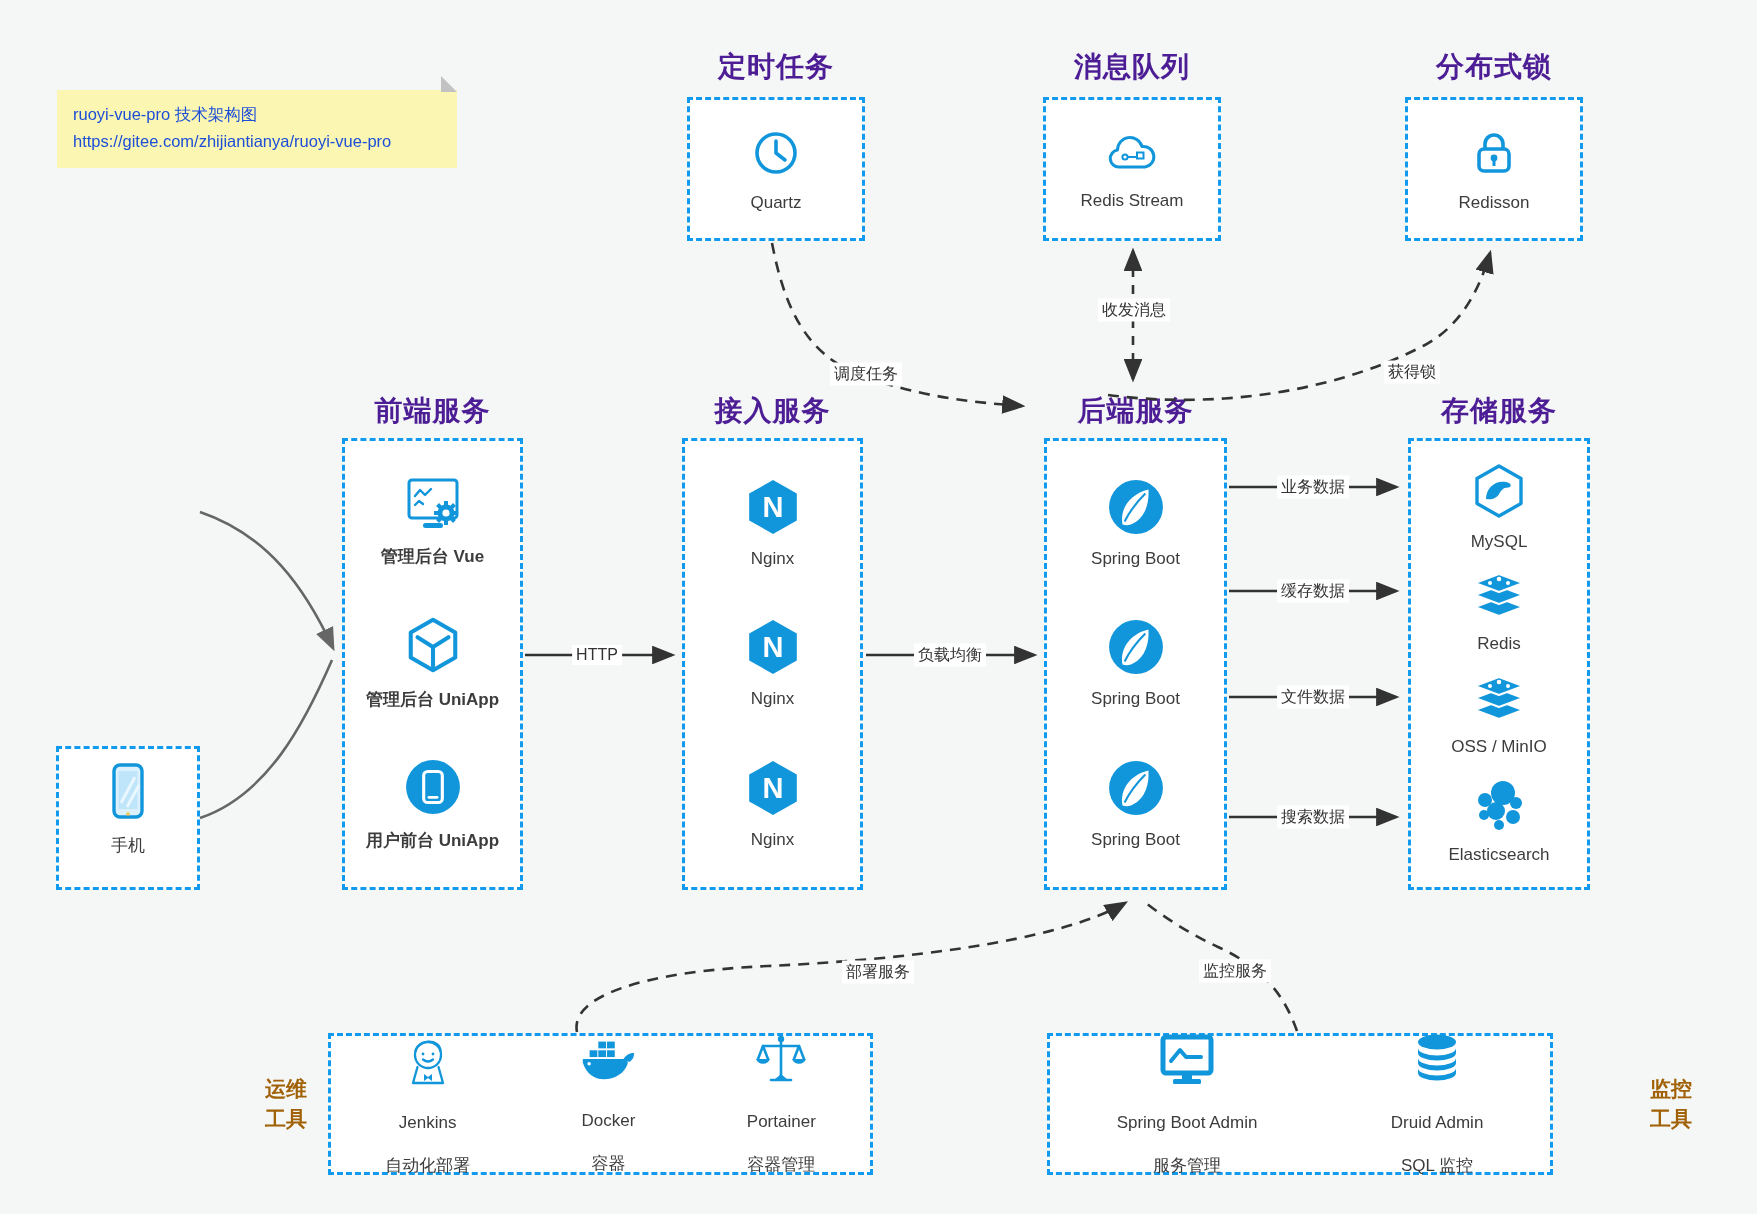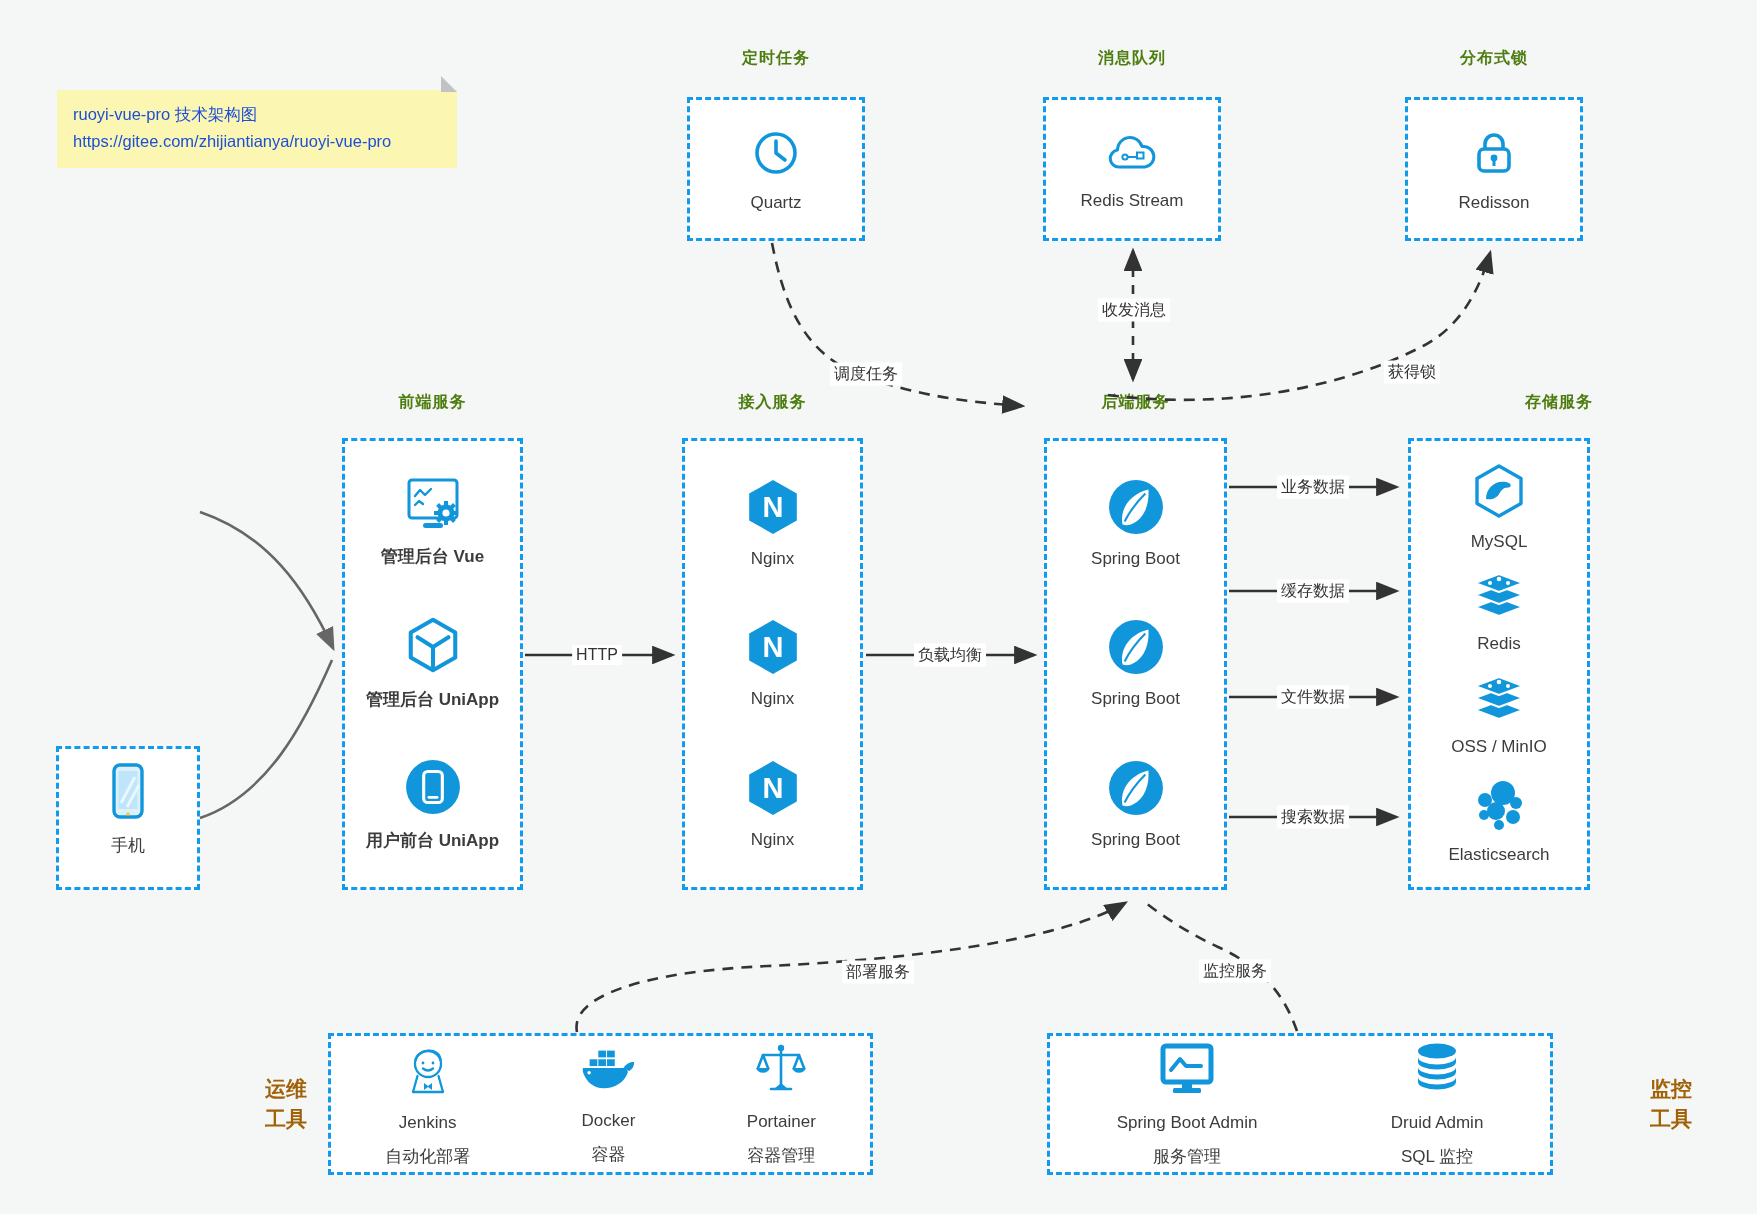--- a/index.html
+++ b/index.html
@@ -1,37 +1,37 @@
 <!DOCTYPE html>
 <html><head>
 <meta charset="utf-8">
 <style>
   html,body{margin:0;padding:0;background:#e9e9e9;}
   #canvas{position:relative;width:1757px;height:1214px;background:#f5f6f6;
           font-family:"Liberation Sans","DejaVu Sans",sans-serif;overflow:hidden;}
   .dbox{position:absolute;background:#fff;border:3px dashed #129bee;box-sizing:border-box;z-index:1;}
-  .rtitle{position:absolute;color:#4d7c0f;font-size:16px;font-weight:bold;text-align:center;
+  .rtitle{position:absolute;color:#4c1d95;font-size:28px;font-weight:bold;text-align:center;
           letter-spacing:1px;z-index:3;white-space:nowrap;}
   .col{display:flex;flex-direction:column;justify-content:space-around;align-items:center;padding:12px 0;}
   .item{display:flex;flex-direction:column;align-items:center;gap:9px;}
   .ilabel{font-size:17px;color:#3c3c3c;white-space:nowrap;}
   .topbox{display:flex;flex-direction:column;align-items:flex-start;}
   .topbox .item, .client .item{width:100%;}
   .elabel{position:absolute;transform:translate(-50%,-50%);background:#fff;padding:1px 4px;
           font-size:16px;color:#333;white-space:nowrap;z-index:5;}
   svg.overlay{position:absolute;left:0;top:0;z-index:4;pointer-events:none;}
   .icon{display:block;}
   .note{position:absolute;left:57px;top:90px;width:400px;height:78px;background:#fbf7b2;
         box-sizing:border-box;padding:11px 16px;z-index:2;}
   .note .nline{font-size:16.5px;color:#1d4ed8;line-height:27px;white-space:nowrap;}
   .fold{position:absolute;right:0;top:0;width:0;height:0;
         border-bottom:16px solid #c2c2c2;border-right:16px solid transparent;
         transform:translateY(-14px);}
   .toolbox{display:flex;flex-direction:row;justify-content:space-around;align-items:center;}
-  .titem{display:flex;flex-direction:column;align-items:center;gap:11px;}
+  .titem{display:flex;flex-direction:column;align-items:center;gap:20px;}
   .tname,.tdesc{font-size:17px;color:#3c3c3c;line-height:23px;white-space:nowrap;text-align:center;}
   .rside{position:absolute;color:#a16207;font-size:21px;font-weight:bold;line-height:30px;
          text-align:center;z-index:3;}
 </style>
 </head>
 <body>
 
 <div id="canvas">
 
   <svg class="overlay" width="1757" height="1214" viewBox="0 0 1757 1214">
@@ -122,21 +122,21 @@
             <circle cx="27" cy="53" r="1.8" fill="#f5c542"></circle>
           </svg>
       </span>
       <span class="ilabel">手机</span>
     </div>
   </div>
 
   <div class="rtitle" style="left:342px;top:392px;width:181px;">前端服务</div>
   <div class="rtitle" style="left:682px;top:392px;width:181px;">接入服务</div>
   <div class="rtitle" style="left:1044px;top:392px;width:183px;">后端服务</div>
-  <div class="rtitle" style="left:1468px;top:392px;width:182px;">存储服务</div>
+  <div class="rtitle" style="left:1408px;top:392px;width:182px;">存储服务</div>
 
   <div class="dbox col" style="left:342px;top:438px;width:181px;height:452px;font-weight:bold;">
     <div class="item">
       <span class="icon">
         <svg width="58" height="56" viewBox="0 0 58 56">
             <rect x="5" y="4" width="48" height="38" rx="3" fill="none" stroke="#1296db" stroke-width="3"></rect>
             <polyline points="11,20 16,14 21,19 27,13" fill="none" stroke="#1296db" stroke-width="2.4" stroke-linecap="round" stroke-linejoin="round"></polyline>
             <polyline points="11,29 15,25 19,28" fill="none" stroke="#1296db" stroke-width="2.4" stroke-linecap="round" stroke-linejoin="round"></polyline>
             <g transform="translate(42,37)">
               <g fill="#1296db">

